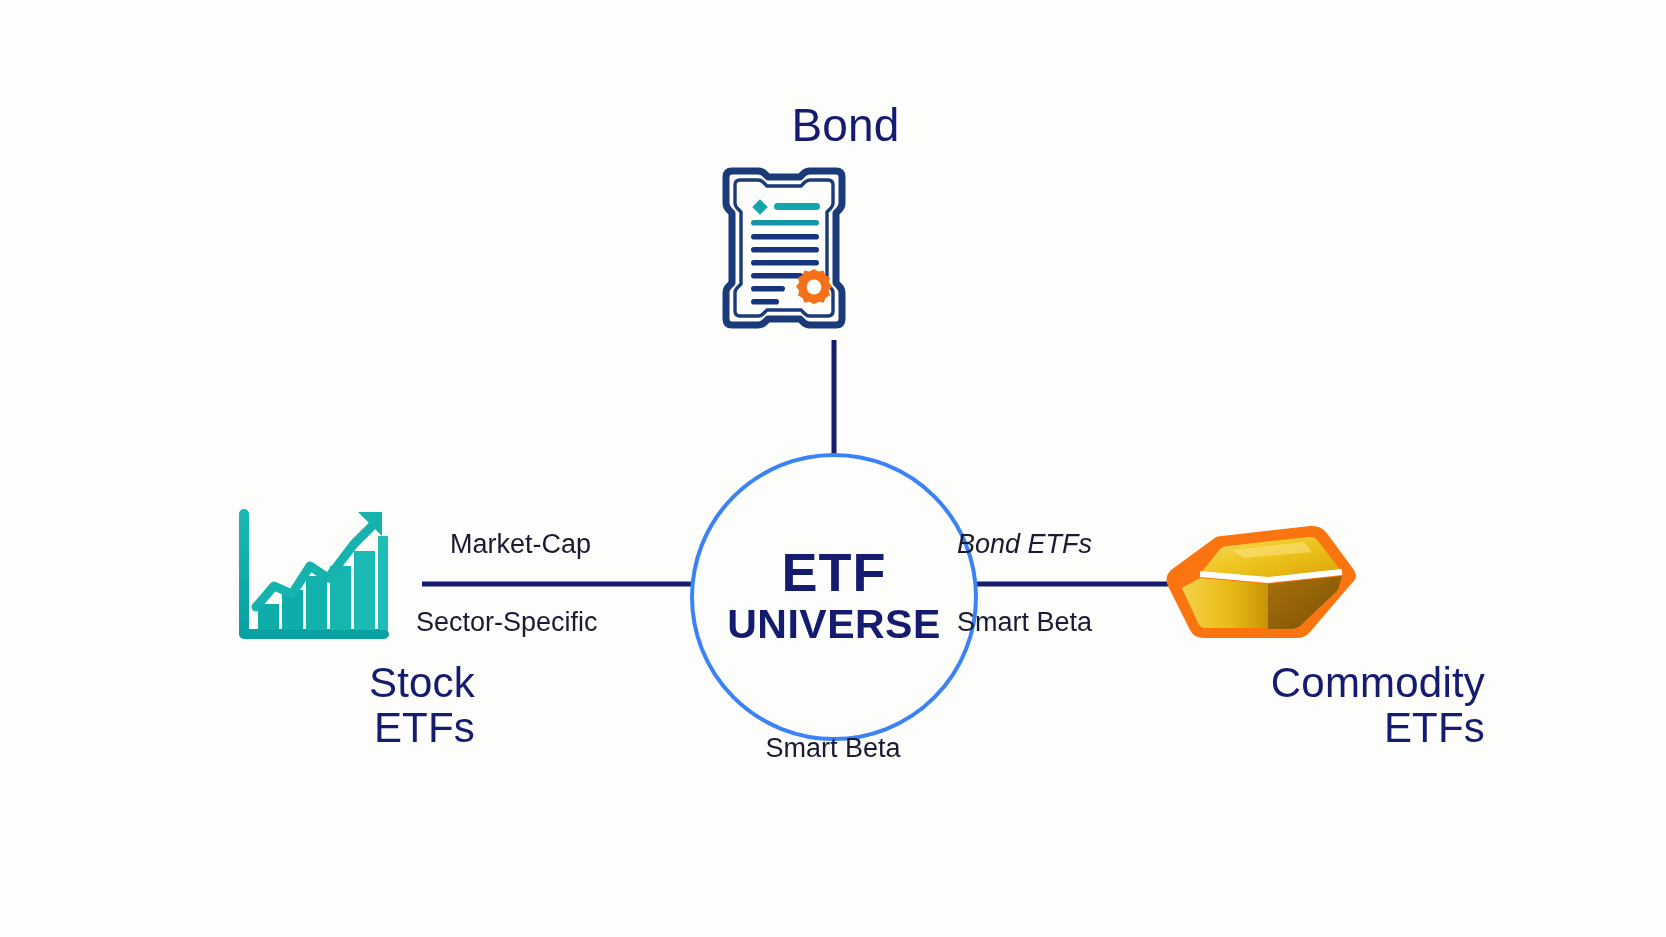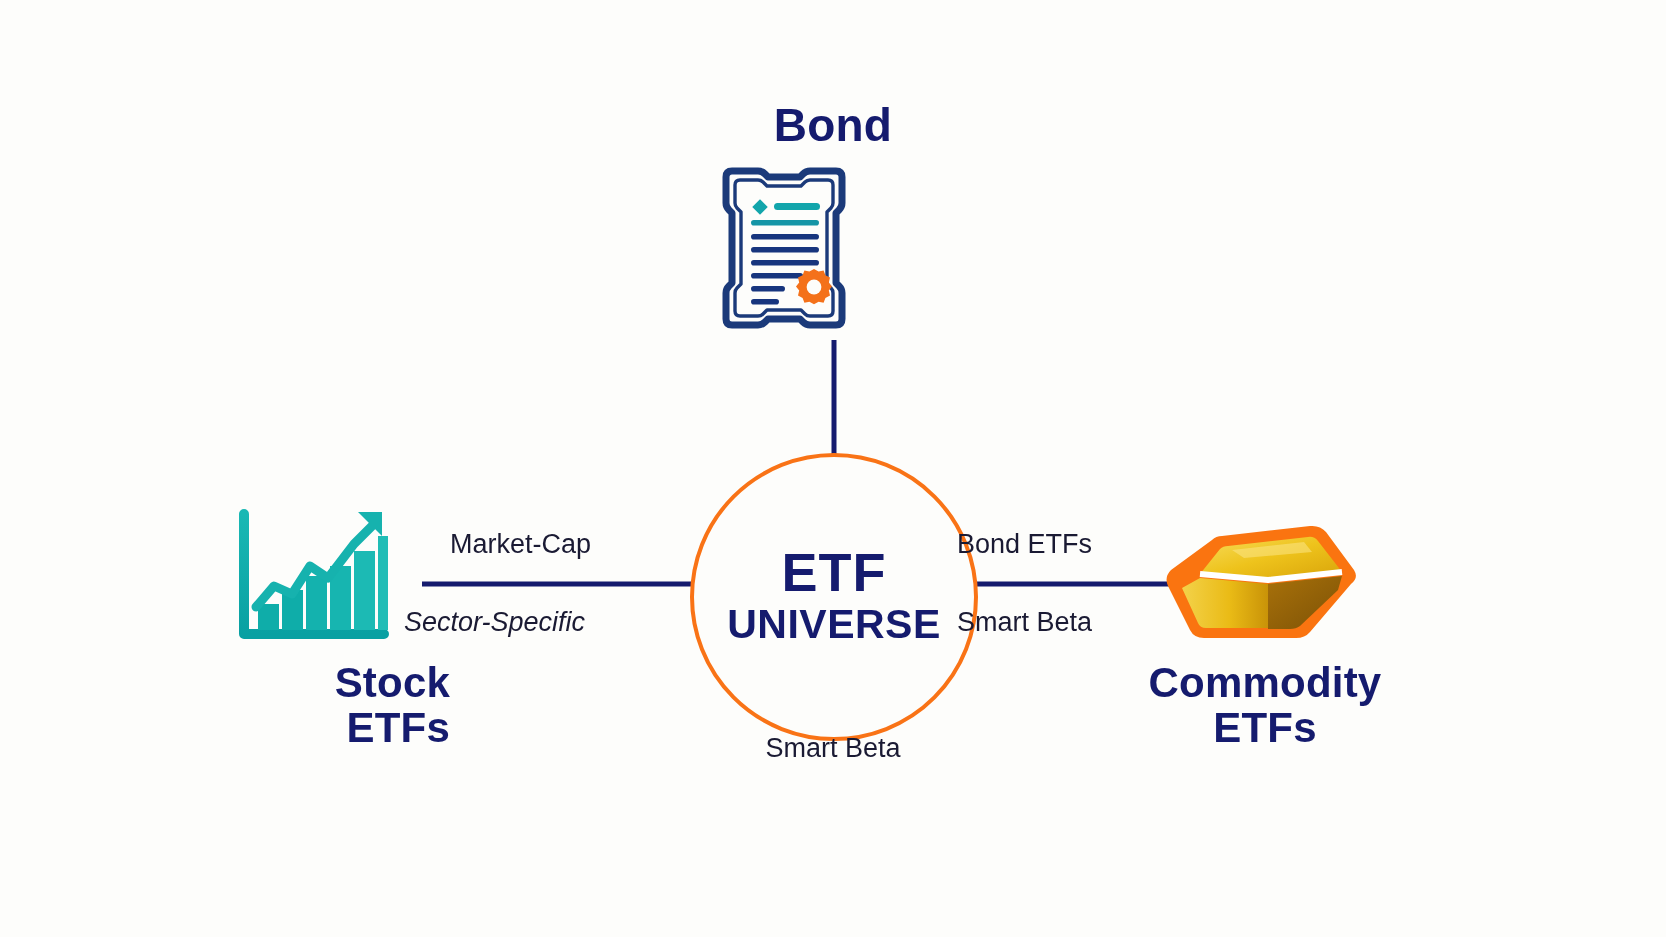--- a/index.html
+++ b/index.html
@@ -24,21 +24,21 @@
   }
 
   
   .hub {
     position: absolute;
     left: 690px;
     top: 453px;
     width: 288px;
     height: 288px;
     border-radius: 50%;
-    border: 4px solid #f97316;
+    border: 4px solid #3b82f6;
     background: transparent;
     display: flex;
     flex-direction: column;
     align-items: center;
     justify-content: center;
     box-sizing: border-box;
   }
   .hub-primary {
     font-size: 54px;
     font-weight: 700;
@@ -51,58 +51,59 @@
     font-weight: 700;
     color: #151b6e;
     letter-spacing: 0.5px;
     line-height: 1.15;
     margin-top: 2px;
   }
 
   
   .node-title {
     position: absolute;
-    font-weight: 700;
+    font-weight: 400;
     color: #151b6e;
     line-height: 1.06;
     letter-spacing: 0.2px;
+    padding-left: 25px;
   }
   .node-title.bond {
     left: 0; right: 0;
     top: 101px;
     text-align: center;
     font-size: 46px;
   }
   .node-title.stock {
     left: 180px;
     top: 661px;
     width: 270px;
     text-align: right;
     font-size: 42px;
   }
   .node-title.commodity {
     left: 1070px;
     top: 661px;
     width: 390px;
-    text-align: center;
+    text-align: right;
     font-size: 42px;
   }
   .node-title .line2 { display: block; }
 
   
   .edge-label {
     position: absolute;
     font-size: 27px;
     color: #1a1a33;
     font-weight: 400;
     white-space: nowrap;
   }
   .edge-label.market-cap      { left: 450px;  top: 529px; }
-  .edge-label.sector-specific { left: 404px;  top: 607px; font-style: italic; }
-  .edge-label.bond-etfs       { left: 957px;  top: 529px; }
+  .edge-label.sector-specific { left: 416px;  top: 607px; }
+  .edge-label.bond-etfs       { left: 957px;  top: 529px; font-style: italic; }
   .edge-label.smart-beta-r    { left: 957px;  top: 607px; }
   .edge-label.smart-beta-b    { left: 0; right: 0; top: 733px; text-align: center; }
 
   
   .icon-box { position: absolute; }
   .icon-bond      { left: 718px; top: 163px; width: 132px; height: 170px; }
   .icon-stock     { left: 230px; top: 508px; width: 160px; height: 140px; }
   .icon-commodity { left: 1160px; top: 520px; width: 200px; height: 125px; }
 </style>
 </head>

